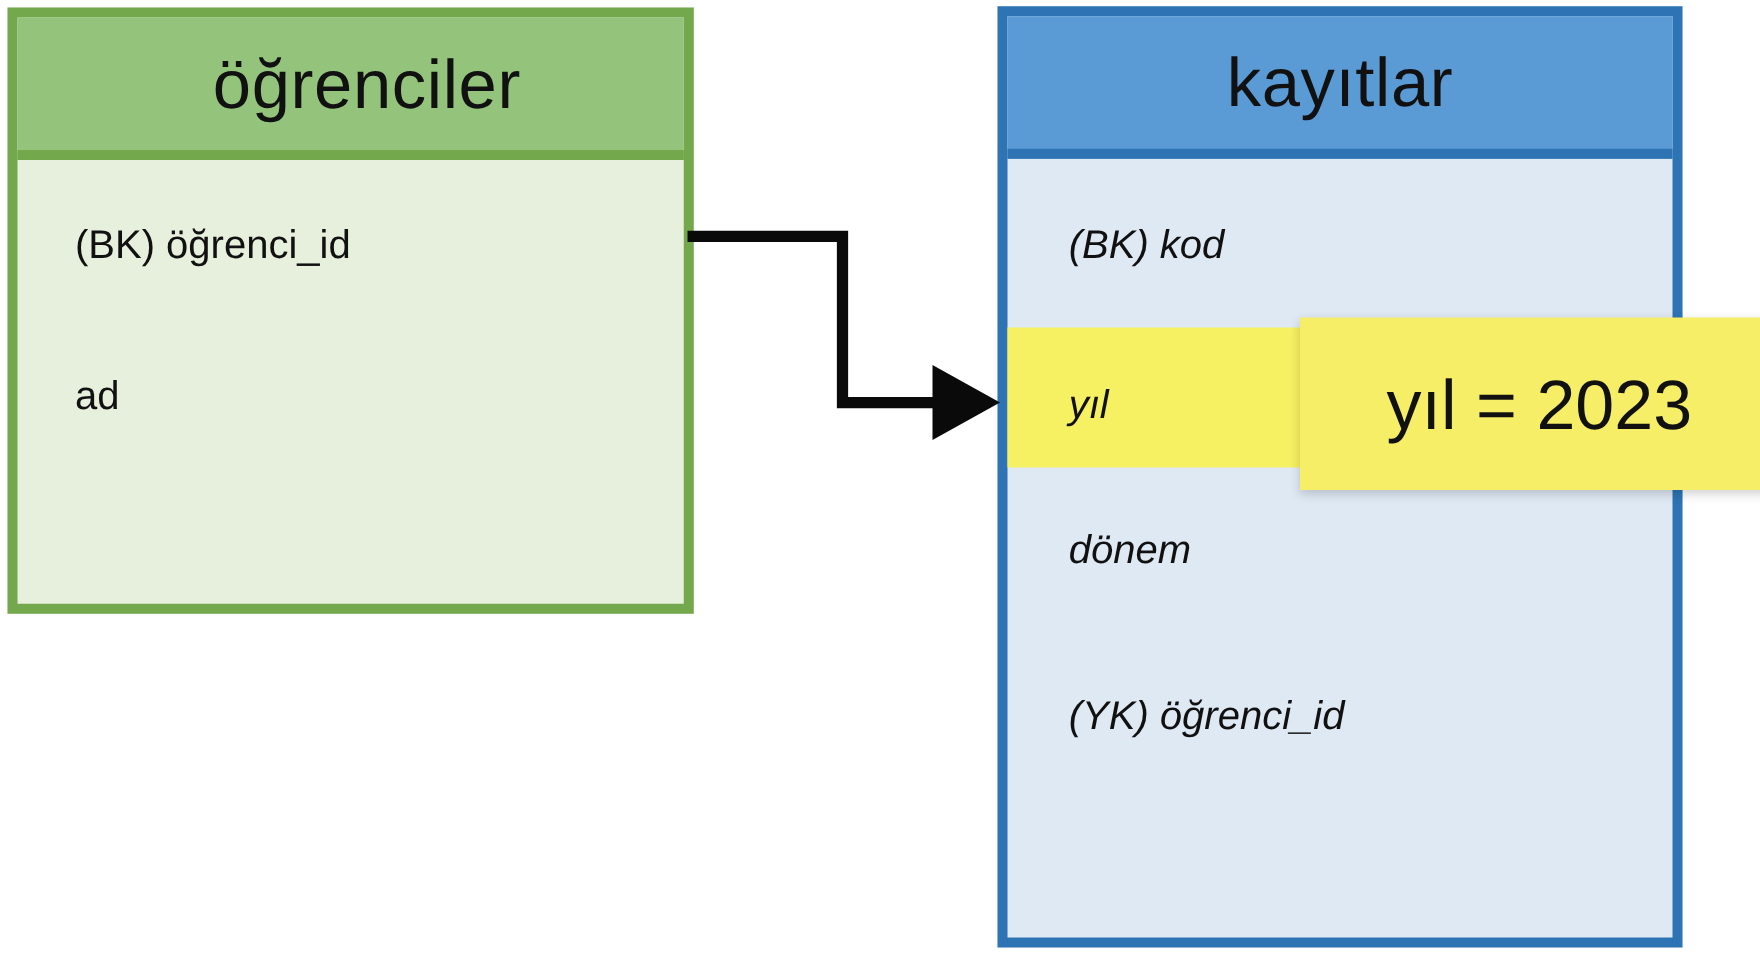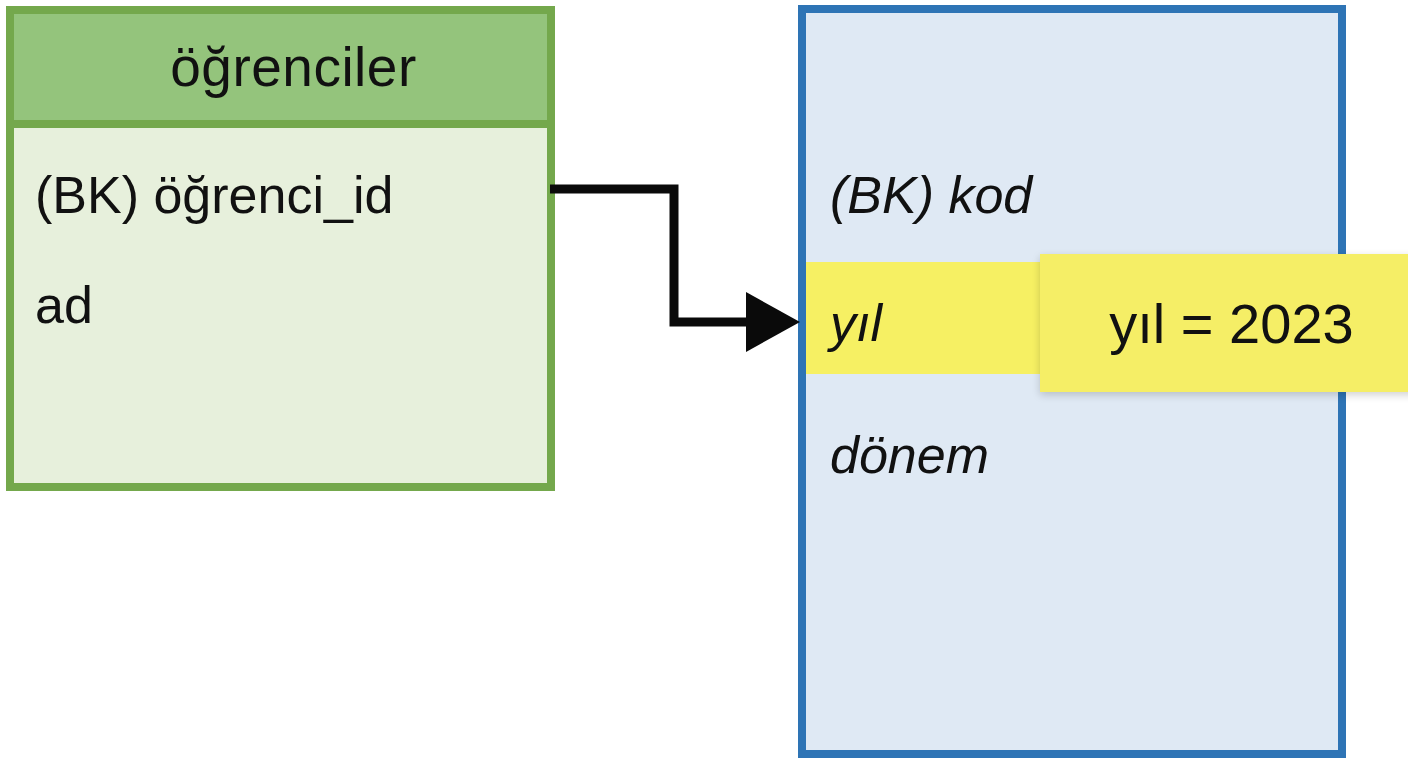--- a/index.html
+++ b/index.html
@@ -37,24 +37,25 @@
     display: flex;
     align-items: center;
     justify-content: center;
     font-size: 55px;
     letter-spacing: 0.5px;
   }
   #tbl-left .tbl-header { background: #94c47c; border-bottom: 8px solid #74a84c; padding-left: 26px; }
   #tbl-right .tbl-header { background: #5b9bd5; border-bottom: 8px solid #2e74b5; }
   .field {
     position: absolute;
-    font-size: 52px;
+    font-size: 32px;
     line-height: 52px;
     white-space: nowrap;
     z-index: 2;
+    margin-left: 25px;
   }
   #tbl-left .field { left: 21px; }
   #tbl-right .field { left: 24px; font-style: italic; }
   .highlight-band {
     position: absolute;
     left: 0; right: 0;
     top: 249px;
     height: 112px;
     background: #f6f063;
     z-index: 1;
@@ -82,28 +83,32 @@
 </head>
 <body>
 
 <div class="canvas">
 
   <div class="tbl" id="tbl-left">
     <div class="tbl-header">
       <span>öğrenciler</span>
     </div>
     <span class="field" style="top:155px">(BK) öğrenci_id</span>
-    <span class="field" style="top:265px">ad</span>
+    <span class="field" style="top:276px">ad</span>
   </div>
 
   <div class="tbl" id="tbl-right">
+    <div class="tbl-header">
+      <span>kayıtlar</span>
+    </div>
     <div class="highlight-band"></div>
     <span class="field" style="top:156px">(BK) kod</span>
     <span class="field" style="top:284px">yıl</span>
-    <span class="field" style="top:416px">dönem</span>
+    <span class="field" style="top:400px">dönem</span>
+    <span class="field" style="top:533px">(YK) öğrenci_id</span>
   </div>
 
   <svg class="connector-svg" viewBox="0 0 1408 768" xmlns="http://www.w3.org/2000/svg">
     <polyline points="550,189 674,189 674,322 748,322" fill="none" stroke="#0a0a0a" stroke-width="9"></polyline>
     <polygon points="746,292 800,322 746,352" fill="#0a0a0a"></polygon>
   </svg>
 
   <div class="annotation">
     <span>yıl = 2023</span>
   </div>

